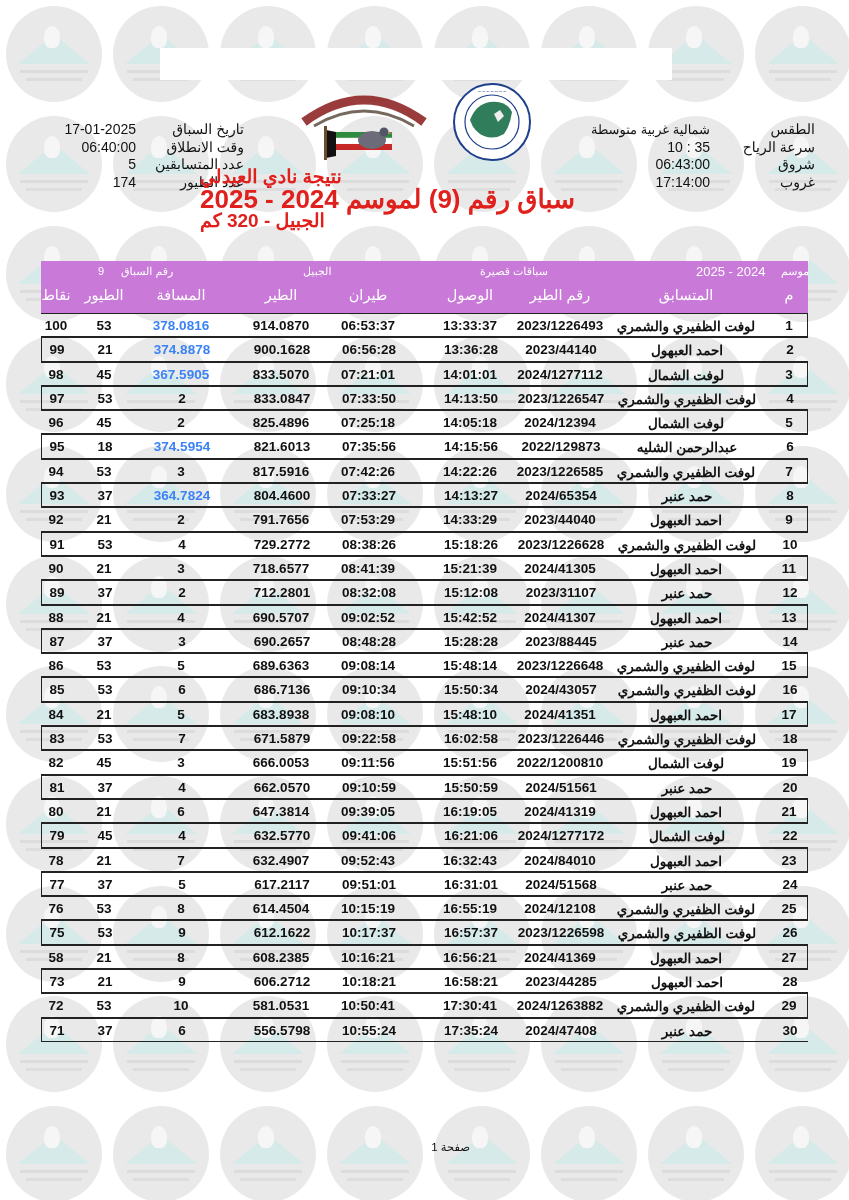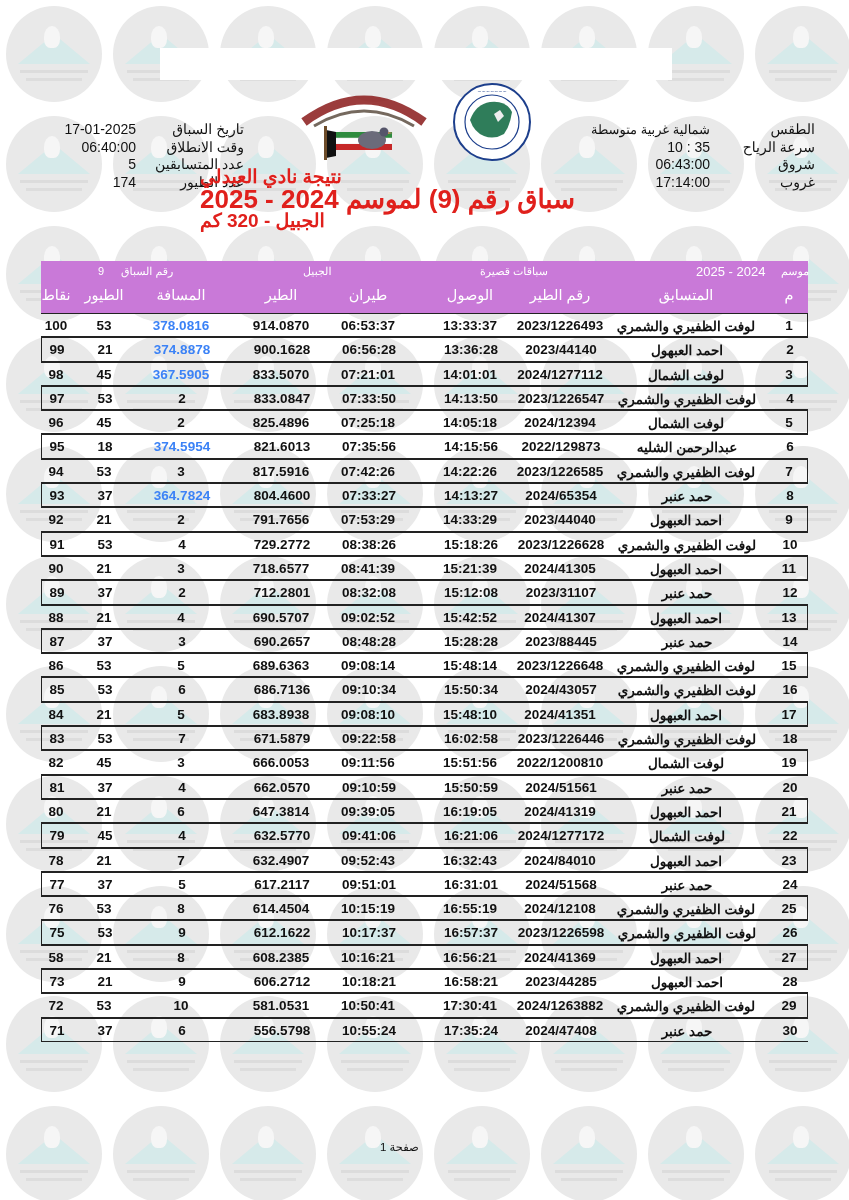--- a/index.html
+++ b/index.html
@@ -70,21 +70,21 @@
   .c-points { left:0; width:30px; }
   .c-birds { left:38px; width:50px; }
   .c-dist { left:100px; width:80px; }
   .c-speed { left:195px; width:90px; }
   .c-flight { left:282px; width:90px; }
   .c-arr { left:384px; width:90px; }
   .c-ring { left:464px; width:110px; }
   .c-name { left:560px; width:170px; }
   .c-no { left:735px; width:26px; }
 
-  .footer { position:absolute; left:380px; top:1140px; width:90px; text-align:left; font-size:11.5px; direction:rtl; }
+  .footer { position:absolute; left:380px; top:1140px; width:90px; text-align:right; font-size:11.5px; direction:rtl; }
 </style>
 </head>
 <body>
 
 <div class="wm-layer" id="wmLayer">
     <div class="wm" style="left: 6px; top: 6px;">
       <div class="tri"></div>
       <div class="bird"></div>
       <div class="txt"></div>
       <div class="txt2"></div>

